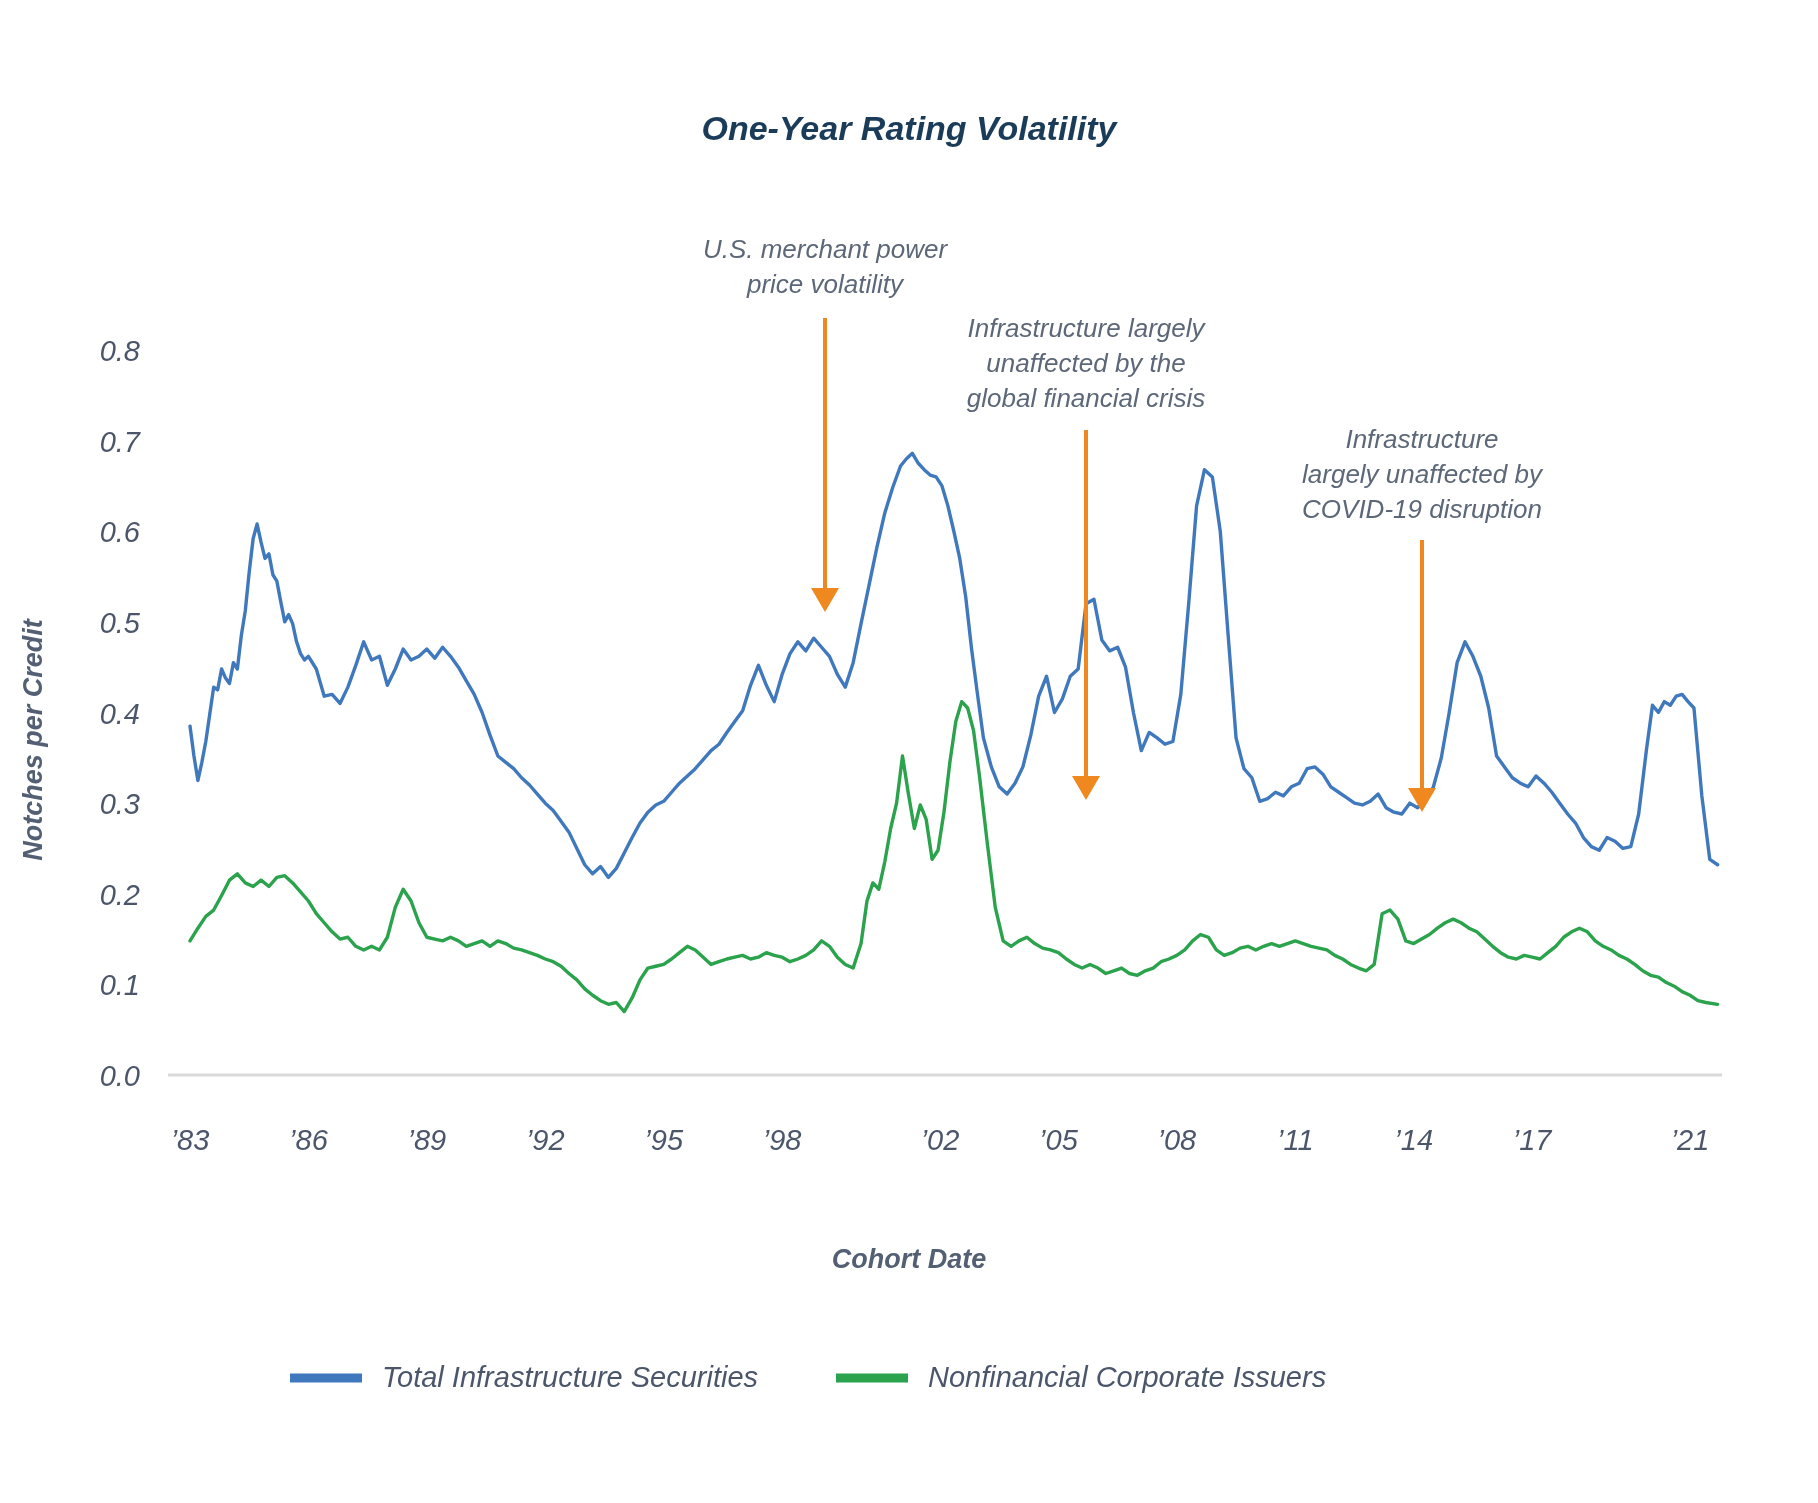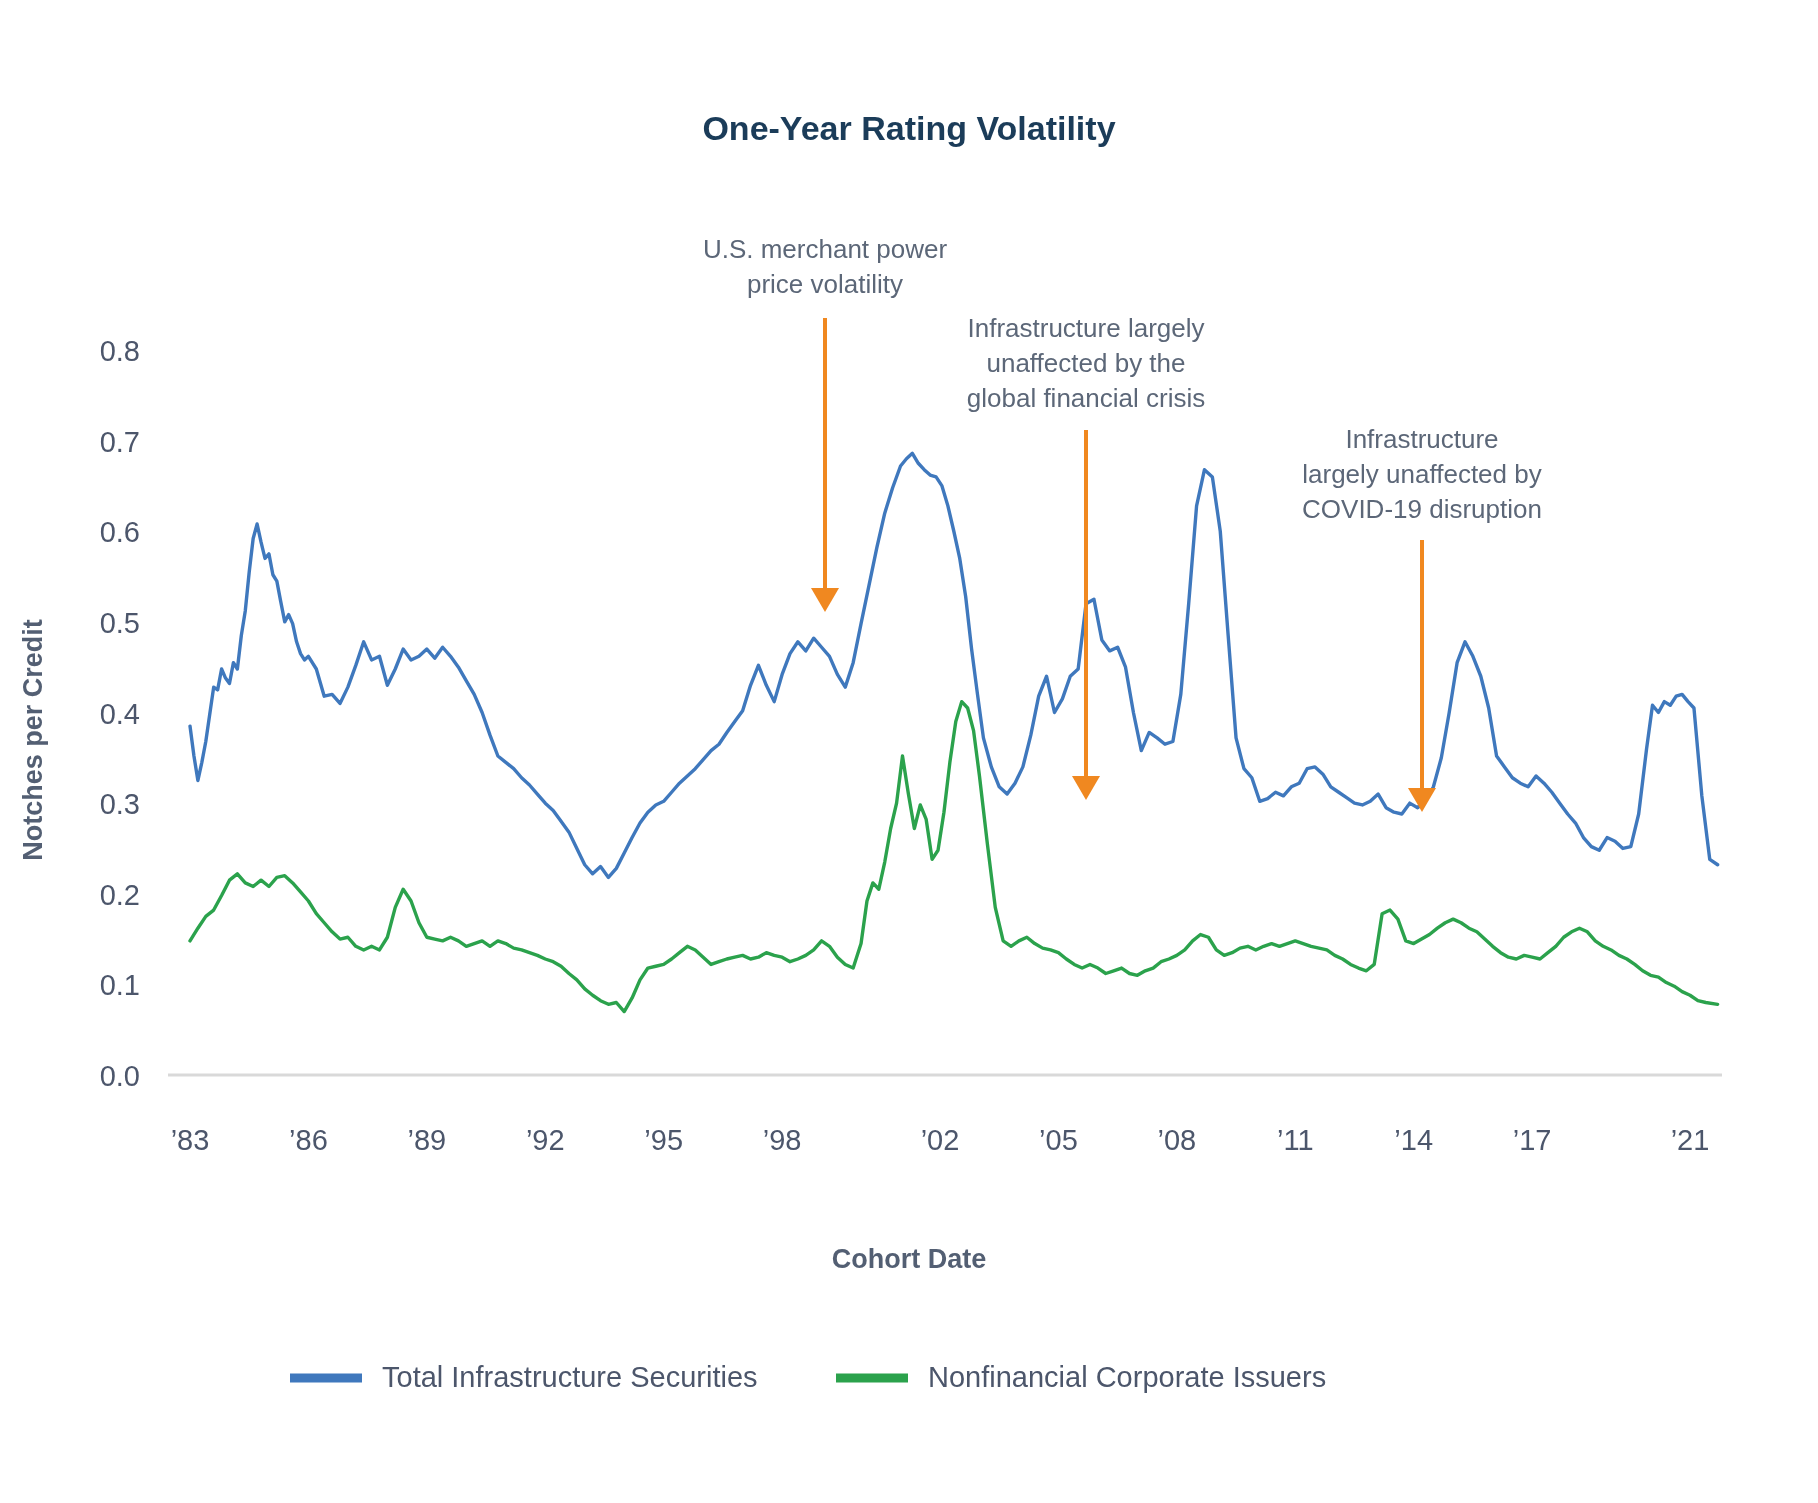--- a/index.html
+++ b/index.html
@@ -10,20 +10,21 @@
   body {
     width: 1818px;
     height: 1503px;
     font-family: "Liberation Sans", sans-serif;
     position: relative;
     overflow: hidden;
   }
   #chart-root {
     position: absolute;
     inset: 0;
+    font-style: italic;
   }
   svg { display: block; }
   .chart-title {
     font-size: 34px;
     font-weight: bold;
     fill: #1b3c59;
     text-anchor: middle;
     font-family: "Liberation Sans", sans-serif;
   }
   .axis-title {

